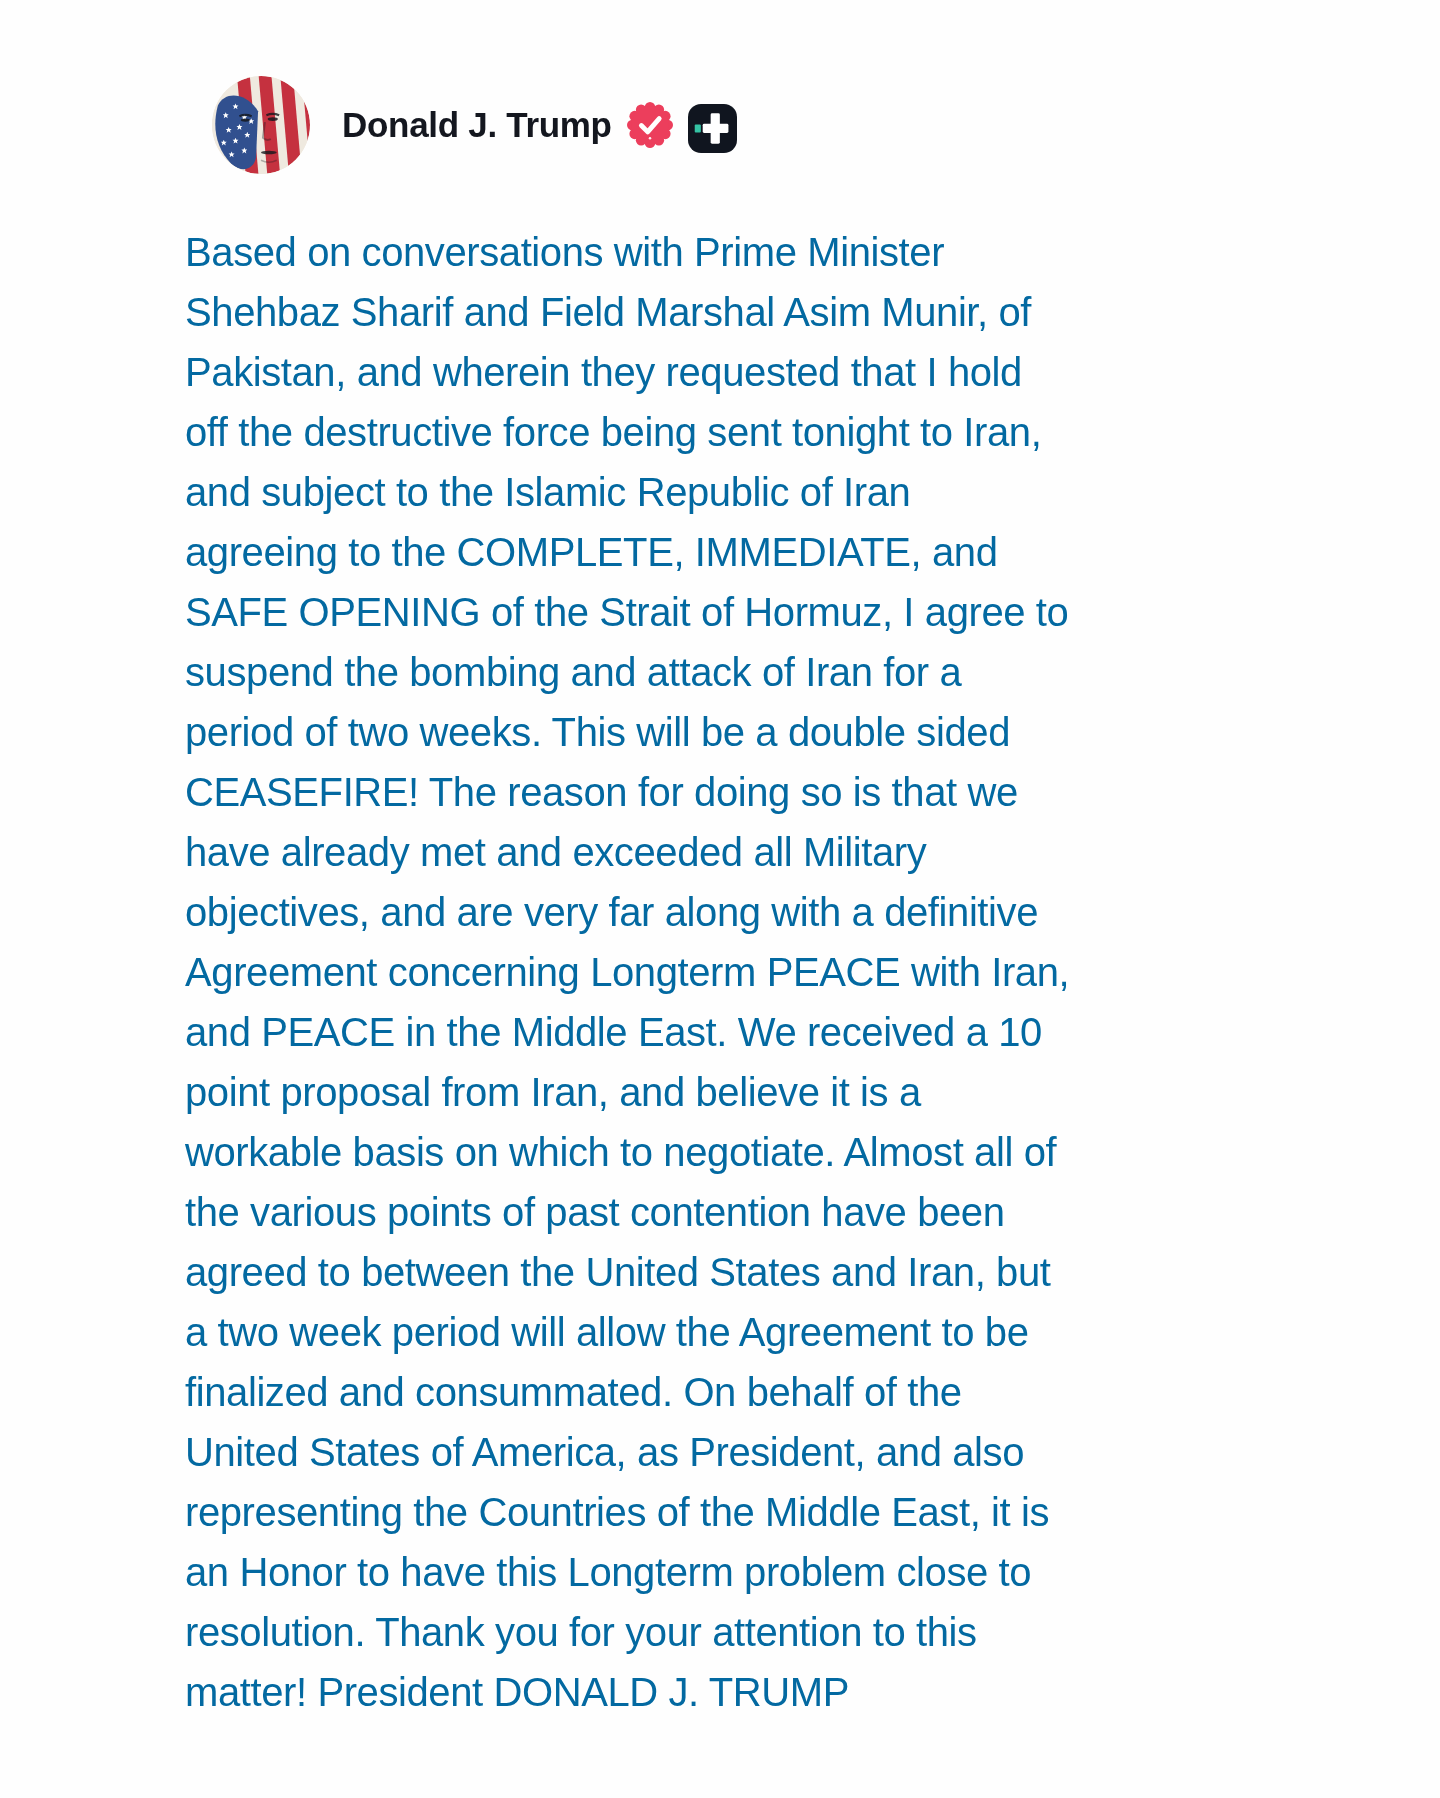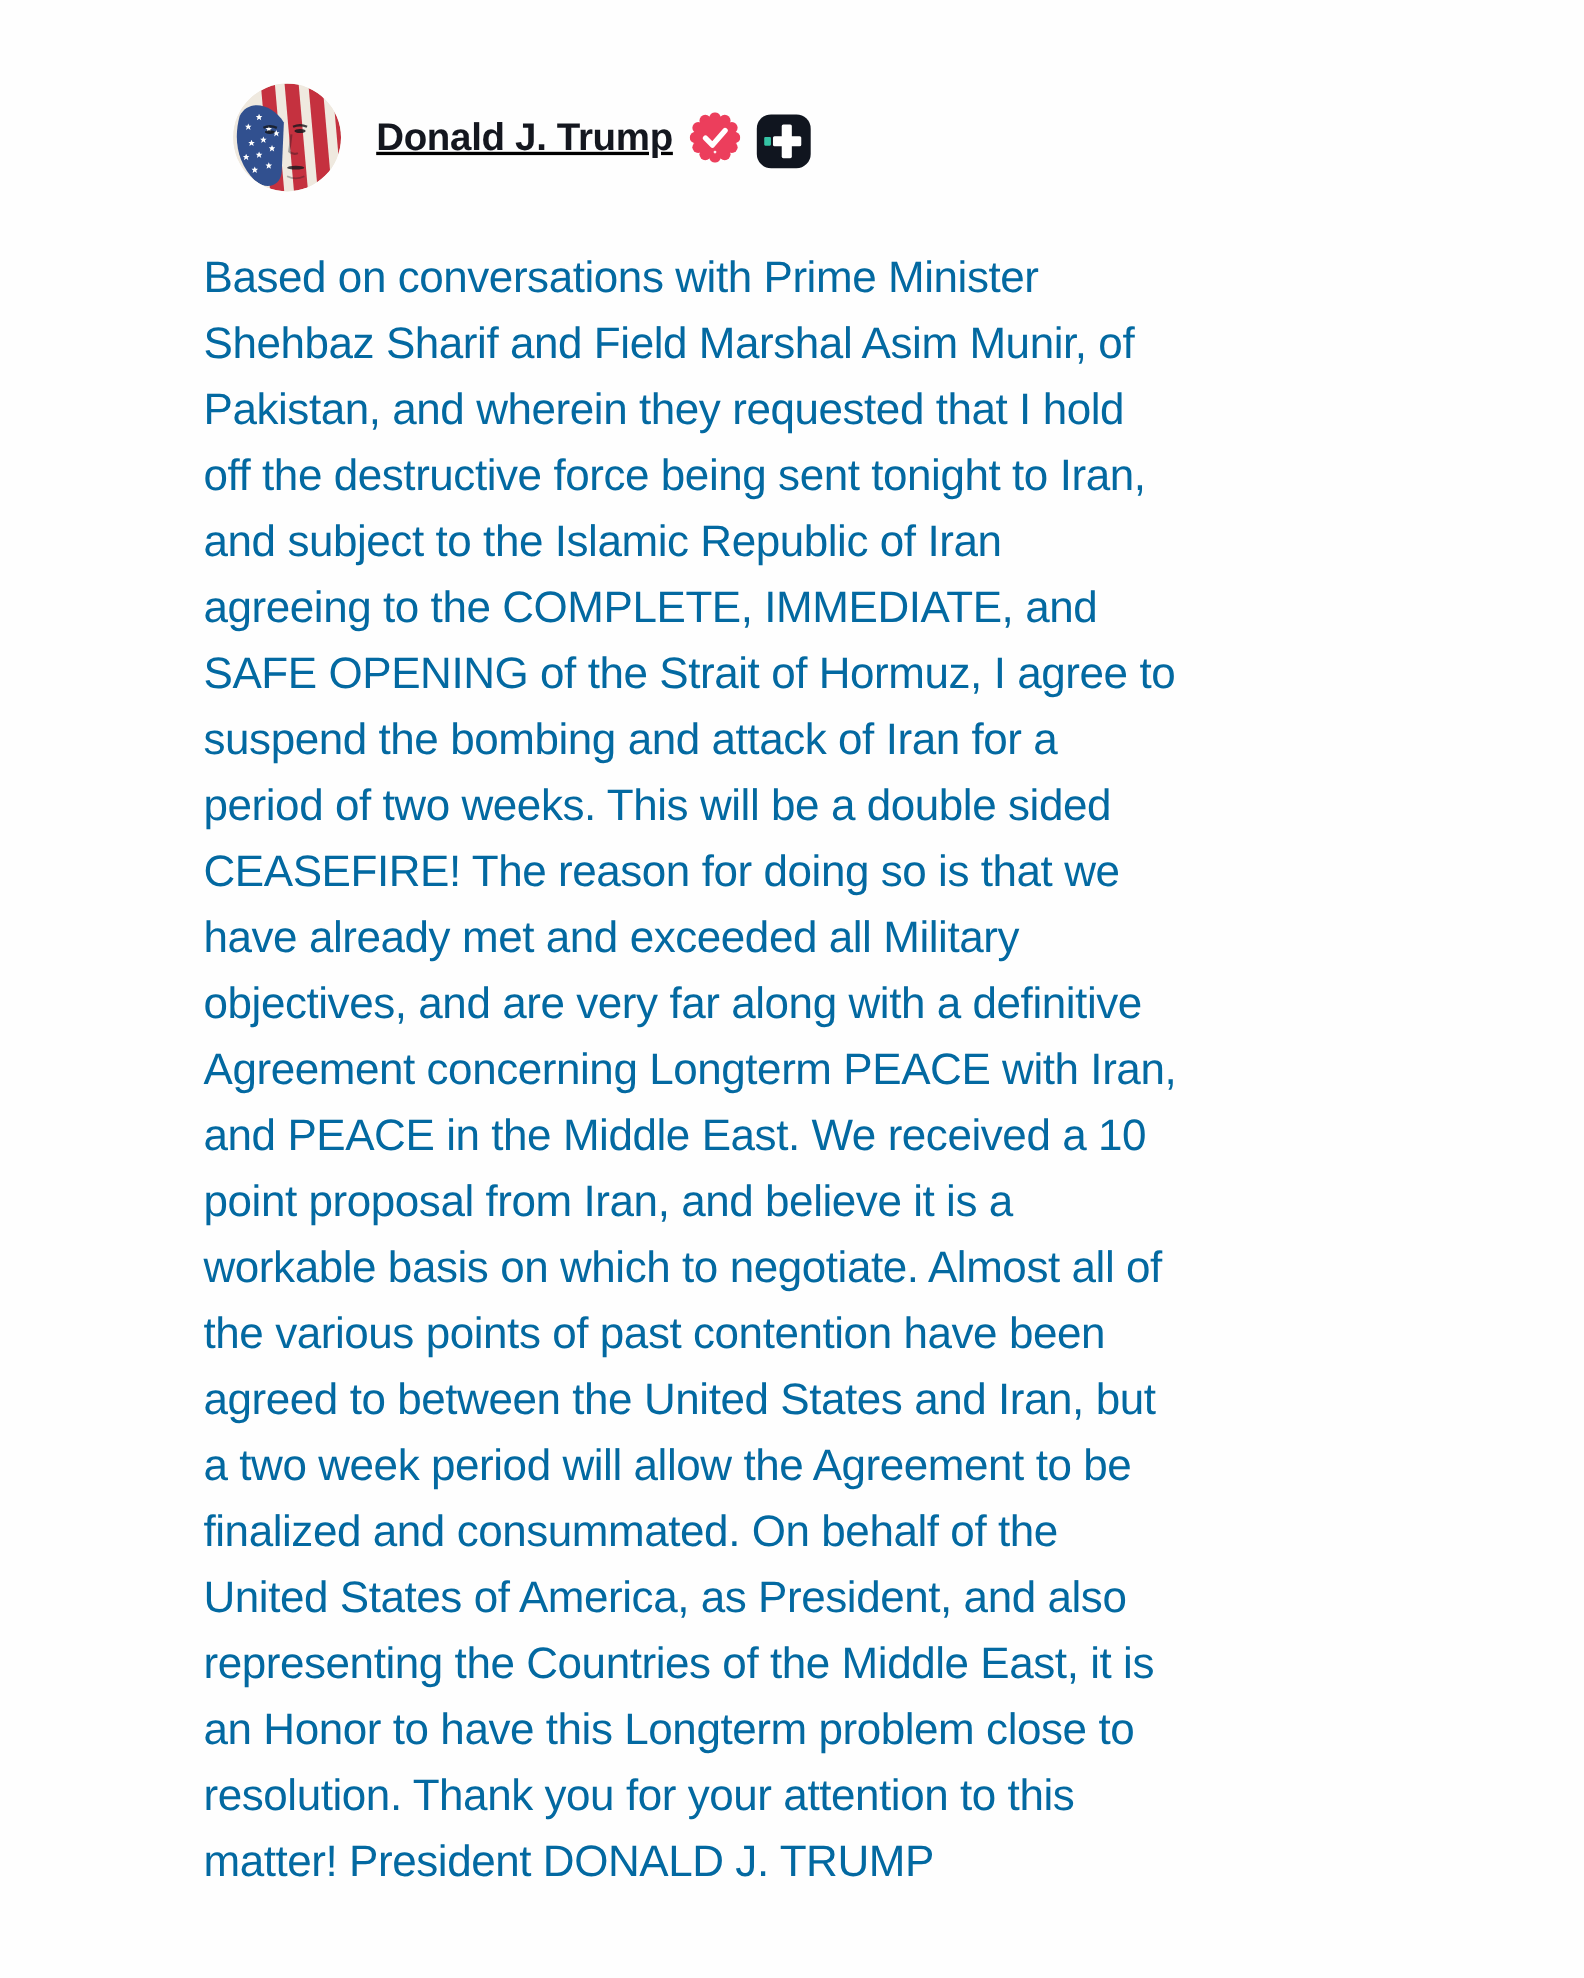--- a/index.html
+++ b/index.html
@@ -22,21 +22,21 @@
   .avatar {
     width: 98px;
     height: 98px;
     border-radius: 50%;
     overflow: hidden;
     flex: 0 0 auto;
     background: #efe9df;
   }
   .avatar svg { display: block; width: 100%; height: 100%; }
   .id-block { margin-left: 32px; }
-  .name-row { display: flex; align-items: center; gap: 15px; text-decoration: underline; }
+  .name-row { display: flex; align-items: center; gap: 15px; }
   .display-name {
     font-size: 35px;
     font-weight: 700;
     color: #14171f;
     letter-spacing: -0.3px;
     line-height: 42px;
     cursor: pointer;
   }
   .badge { display: inline-flex; align-items: center; justify-content: center; }
   .badge-verified { width: 46px; height: 46px; }

